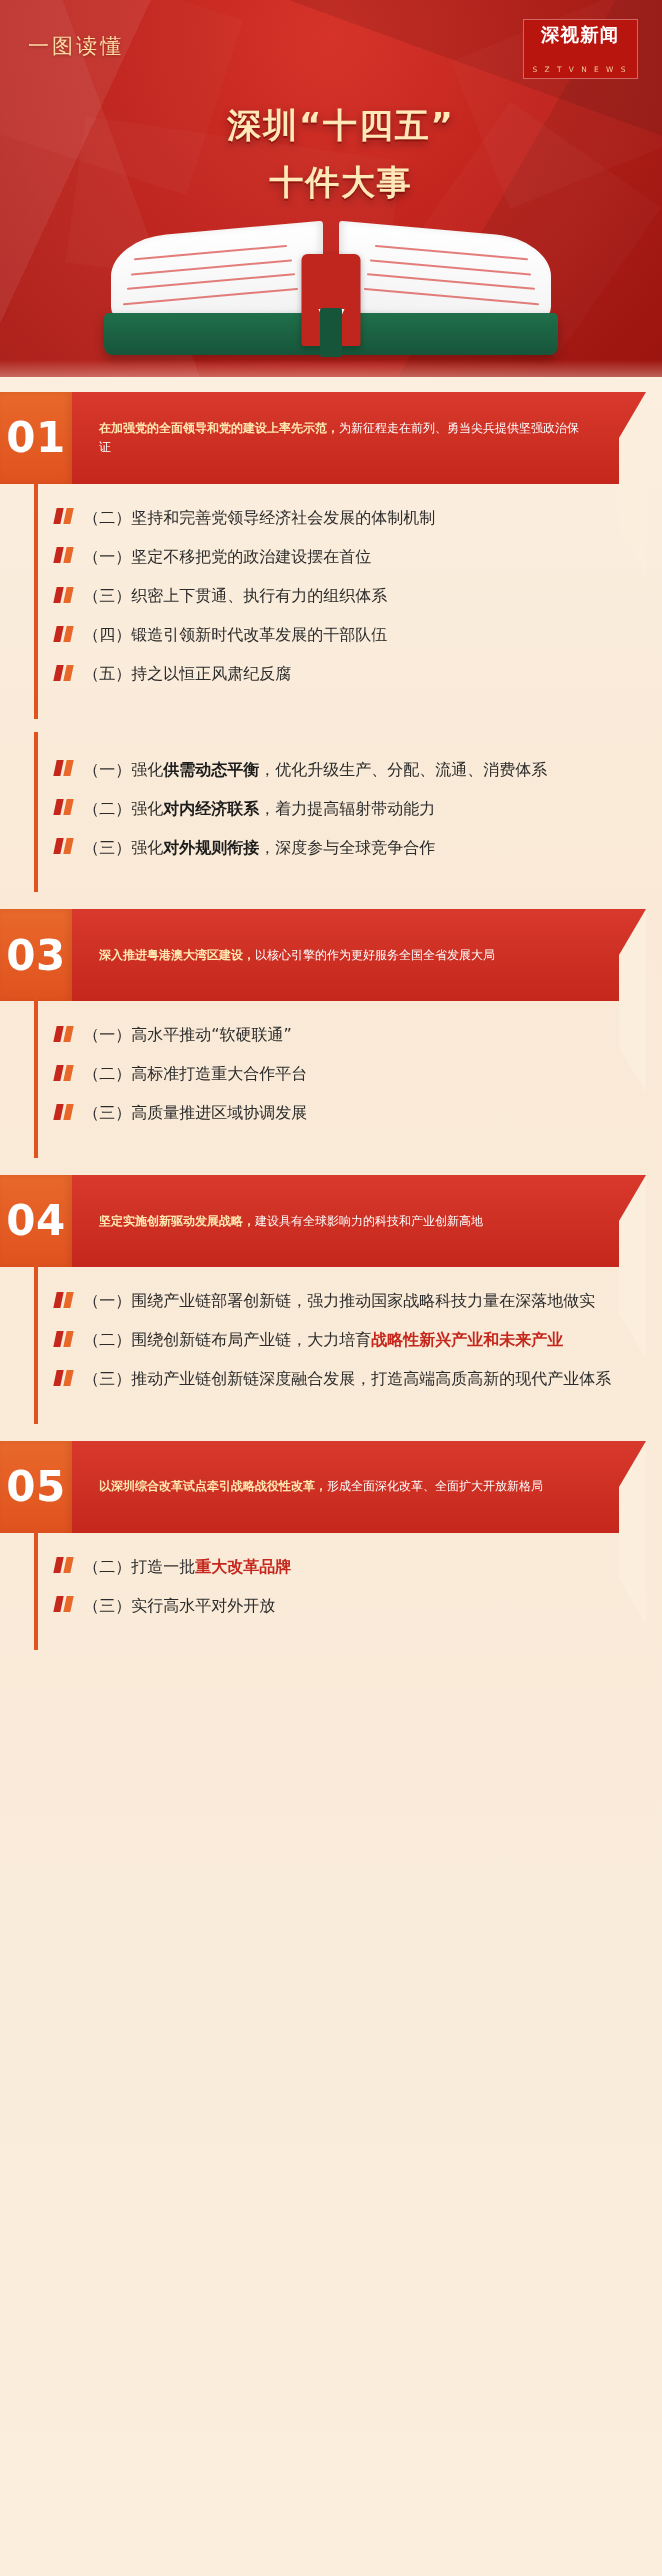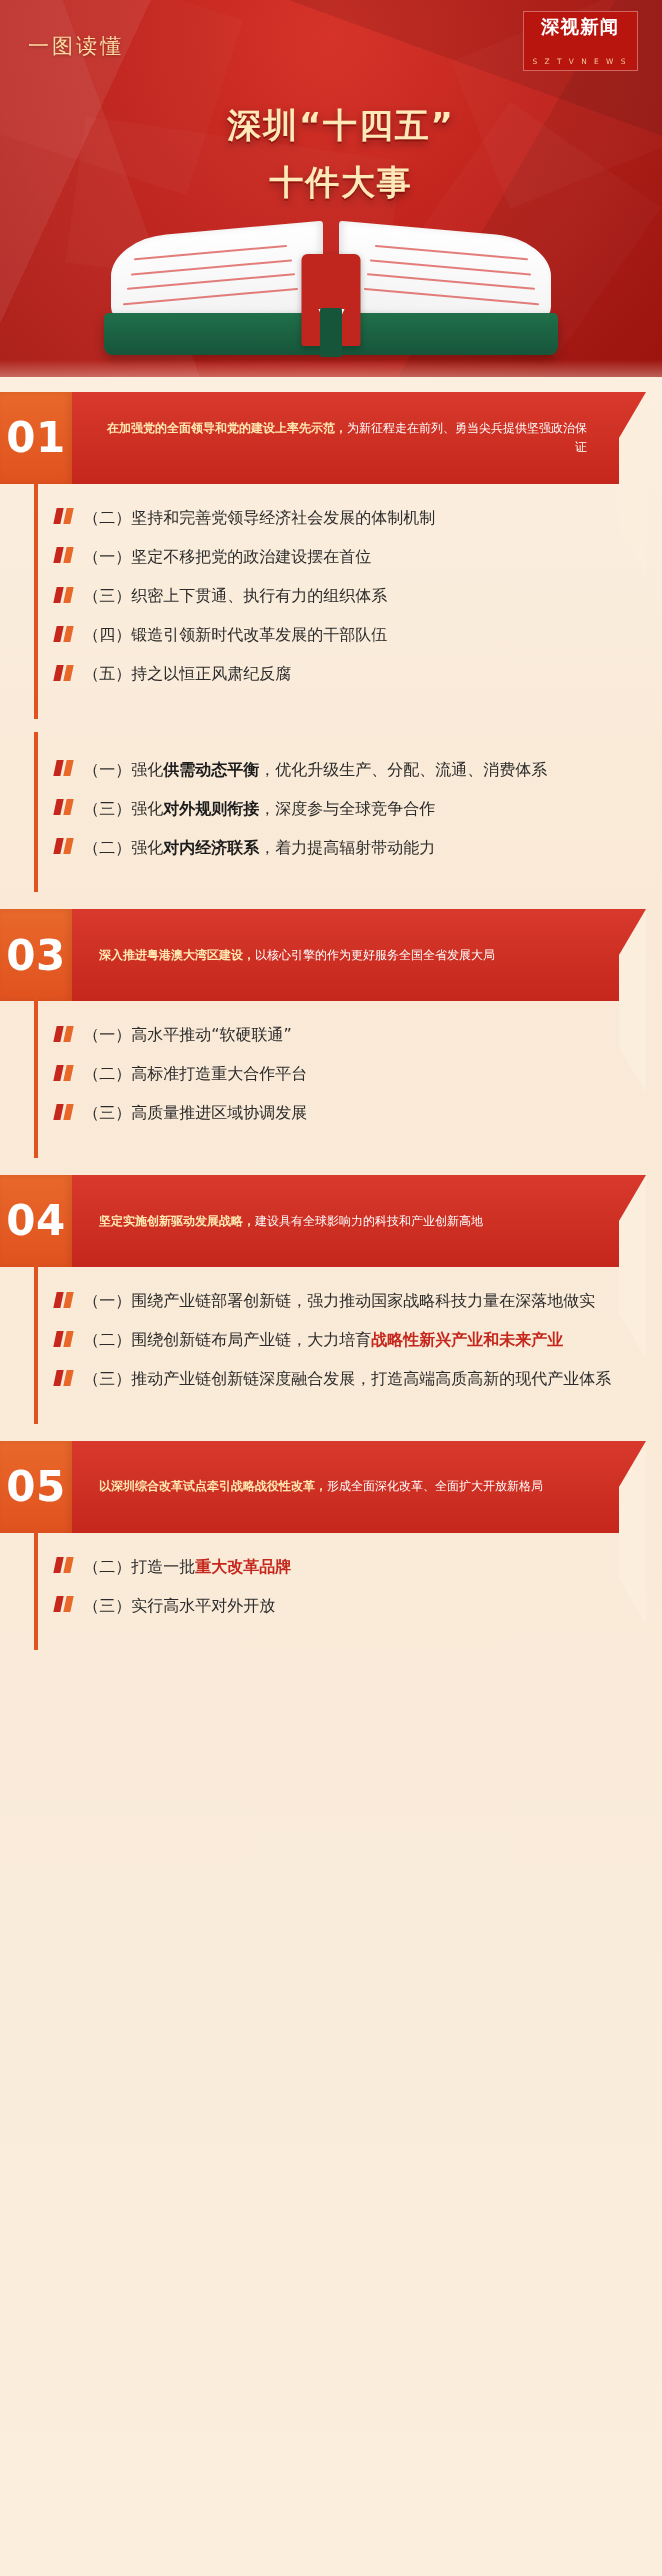--- a/index.html
+++ b/index.html
@@ -52,21 +52,21 @@
     position: absolute;
     left: 28px; top: 32px;
     color: #ffd9a0;
     font-size: 21px;
     letter-spacing: 3.1px;
     font-weight: normal;
     text-shadow: 0 1.2px 3.1px rgba(0,0,0,.3);
   }
   .brand {
     position: absolute;
-    right: 24.5px; top: 11px;
+    right: 24.5px; top: 19px;
     background: #b9150f;
     border: 1.2px solid rgba(255,255,255,.35);
     padding: 6.1px 8.6px 4.9px 8.6px;
     text-align: center;
     line-height: 1;
   }
   .brand .b1 { color:#fff; font-size: 18.4px; font-weight: bold; letter-spacing: 1.2px; }
   .brand .b2 { color:#f3c9a0; font-size: 7.4px; letter-spacing: 2.5px; margin-top: 21px; }
 
   .title-wrap {
@@ -159,21 +159,20 @@
   
   .content { position: relative; padding: 14.7px 0 37px 0; }
 
   .section { position: relative; margin-bottom: 17px; }
 
   .sec-head {
     position: relative;
     display: flex;
     align-items: stretch;
     min-height: 92px;
-    text-align: right;
   }
   .num-box {
     width: 72px;
     min-height: 92px;
     background: linear-gradient(180deg,#e8682a 0%, #e0521f 100%);
     color: #fff;
     display: flex;
     align-items: center;
     justify-content: center;
     font-size: 42px;
@@ -331,25 +330,25 @@
         </div>
       </div>
       <div class="section">
         <div class="sec-body">
           <div class="item">
             <span class="bullet"></span>
             <div class="item-text"><span>（一）强化</span><b>供需动态平衡</b><span>，优化升级生产、分配、流通、消费体系</span></div>
           </div>
           <div class="item">
             <span class="bullet"></span>
+            <div class="item-text"><span>（二）强化</span><b>对内经济联系</b><span>，着力提高辐射带动能力</span></div>
+          </div>
+          <div class="item">
+            <span class="bullet"></span>
             <div class="item-text"><span>（三）强化</span><b>对外规则衔接</b><span>，深度参与全球竞争合作</span></div>
-          </div>
-          <div class="item">
-            <span class="bullet"></span>
-            <div class="item-text"><span>（二）强化</span><b>对内经济联系</b><span>，着力提高辐射带动能力</span></div>
           </div>
         </div>
       </div>
       <div class="section">
         <div class="sec-head">
           <div class="num-box">03</div>
           <div class="head-band">
             <div class="head-text"><b>深入推进粤港澳大湾区建设，</b><span>以核心引擎的作为更好服务全国全省发展大局</span></div>
           </div>
         </div>

